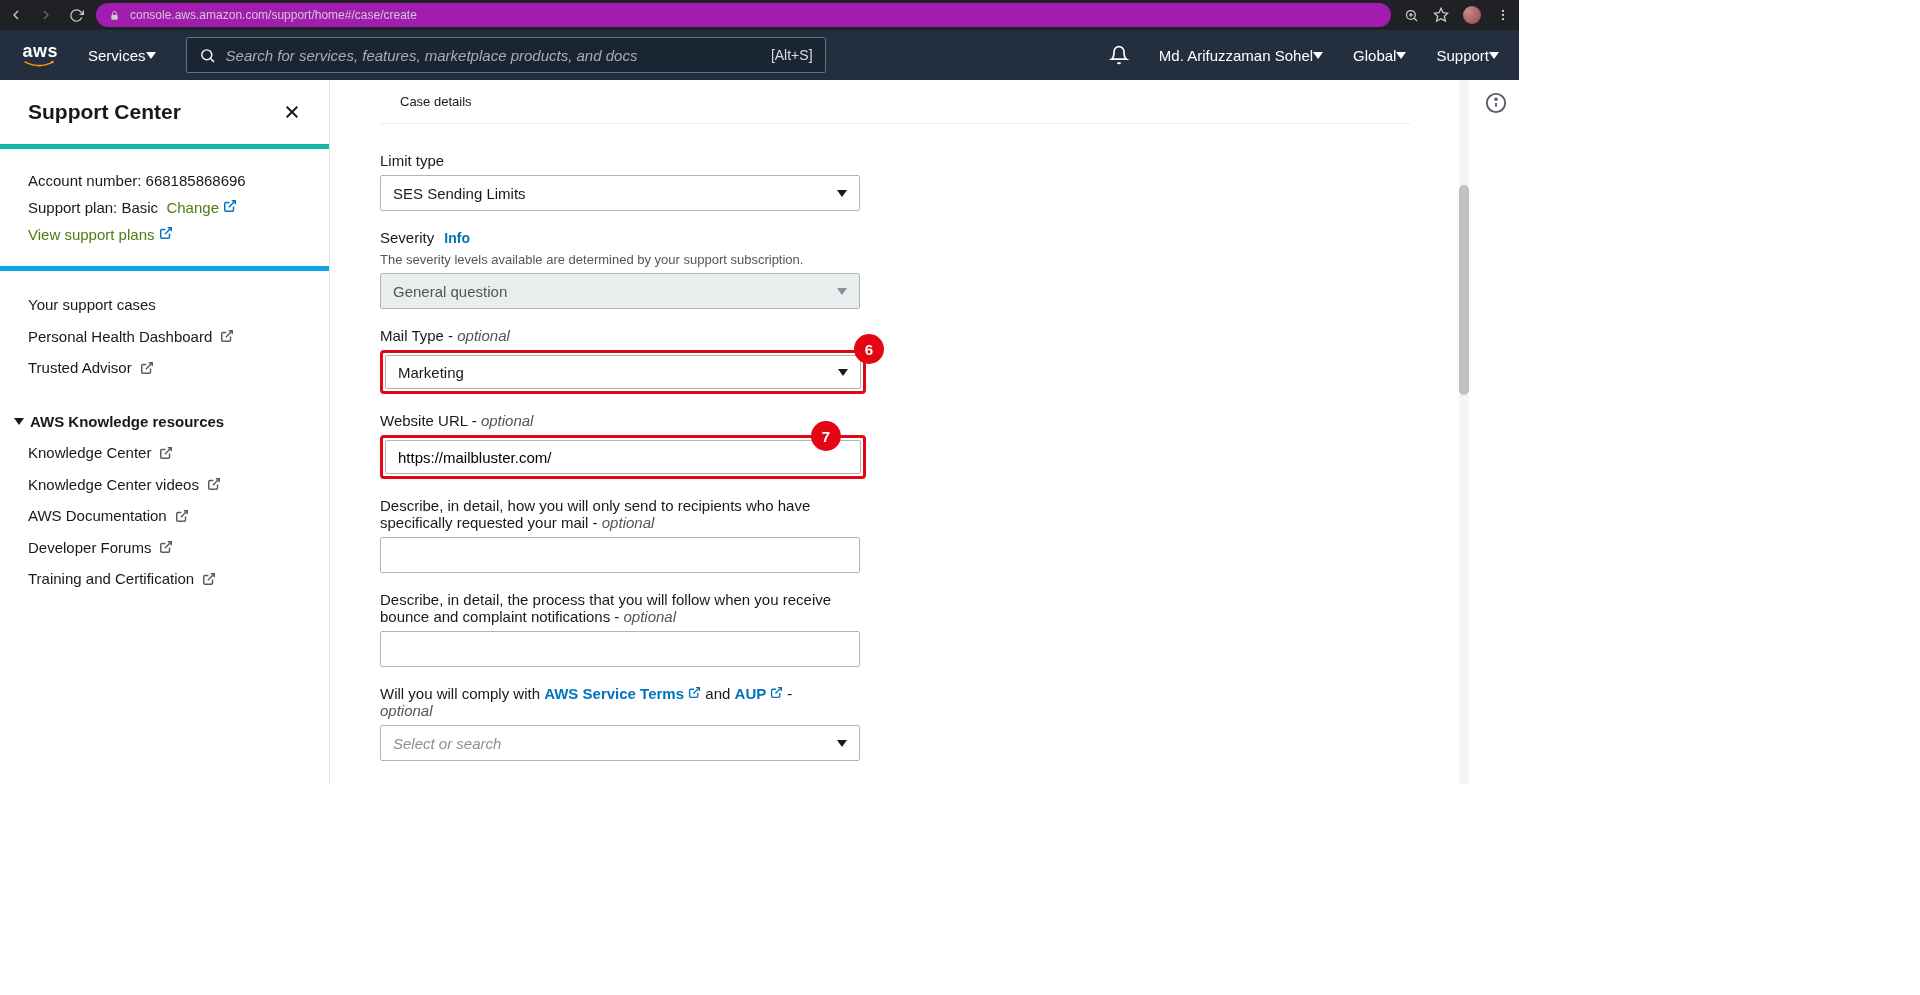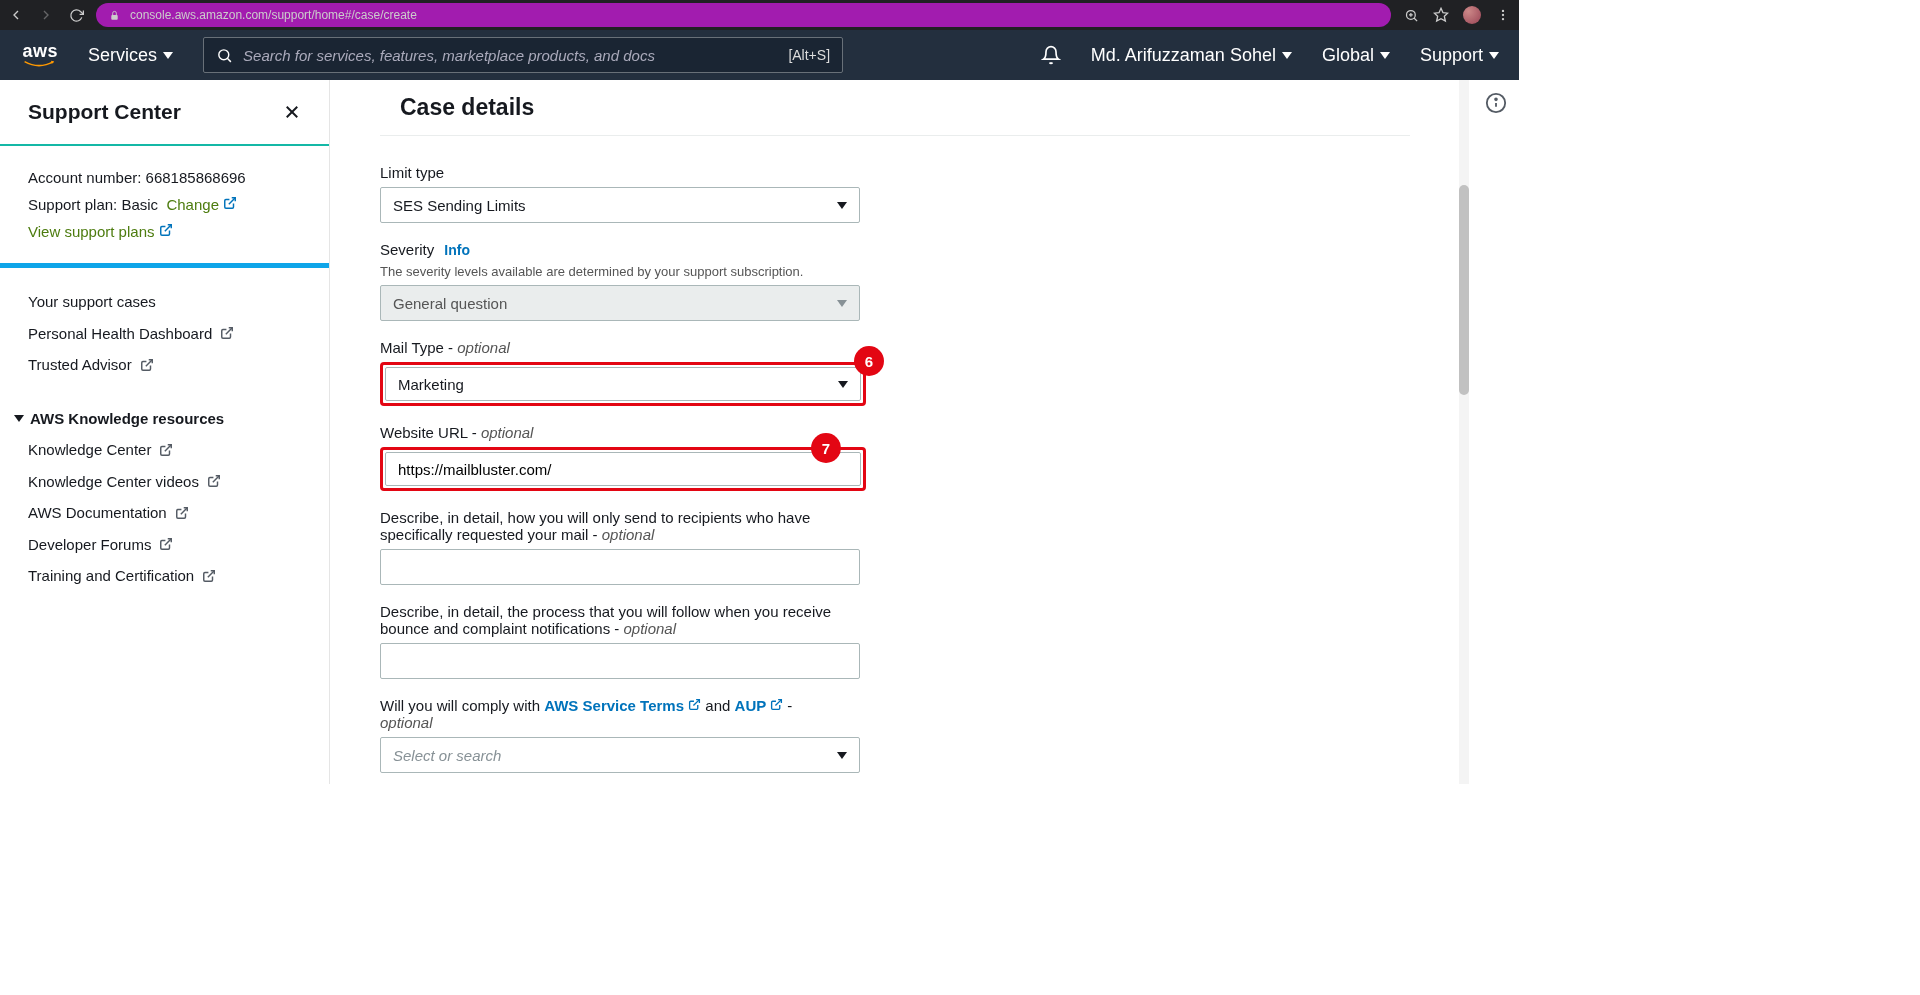--- a/index.html
+++ b/index.html
@@ -11,49 +11,49 @@
   .bc-icon { width: 16px; height: 16px; display: inline-flex; align-items: center; justify-content: center; cursor: pointer; }
   .address { flex: 1; background: #a21caf; border-radius: 14px; height: 24px; display: flex; align-items: center; padding: 0 10px; gap: 8px; }
   .bc-right { display: flex; gap: 14px; align-items: center; }
   .avatar { width: 18px; height: 18px; border-radius: 50%; background: radial-gradient(circle at 30% 30%, #c88, #945); }
   
   
   .aws-nav { height: 50px; background: #232f3e; display: flex; align-items: center; padding: 0 20px; color: #fff; gap: 30px; }
   .aws-logo { display: flex; align-items: flex-end; flex-direction: column; line-height: 1; }
   .aws-logo span.txt { font-weight: 700; font-size: 18px; letter-spacing: .5px; }
   .aws-smile { width: 38px; height: 8px; }
-  .nav-item { display: flex; align-items: center; gap: 6px; cursor: pointer; font-size: 18px; }
+  .nav-item { display: flex; align-items: center; gap: 0; cursor: pointer; font-size: 15px; }
   .tri-down { width: 0; height: 0; border-left: 5px solid transparent; border-right: 5px solid transparent; border-top: 7px solid #fff; }
   .search-box { flex: 0 0 640px; height: 36px; border: 1px solid #687078; background: #1a2533; border-radius: 2px; display: flex; align-items: center; padding: 8px 12px; gap: 10px; color: #aab; font-size: 15px; font-style: italic; }
   .search-box .shortcut { margin-left: auto; font-style: normal; font-size: 14px; color: #ddd; }
   .nav-spacer { flex: 1; }
   .bell { width: 20px; height: 20px; }
   
   
   .app { display: flex; height: calc(784px - 30px - 50px); }
   
   
   .sidebar { width: 330px; border-right: 1px solid #e5e5e5; overflow-y: auto; background: #fff; }
-  .sidebar-head { display: flex; align-items: center; justify-content: space-between; padding: 20px 28px; border-bottom: 2px solid #14b8a6; }
+  .sidebar-head { display: flex; align-items: center; justify-content: space-between; padding: 20px 28px; border-bottom: 5px solid #14b8a6; }
   .sidebar-head h1 { font-size: 21px; font-weight: 700; }
   .close-x { font-size: 22px; cursor: pointer; }
   .sb-section { padding: 18px 28px; border-bottom: 5px solid #0ea5e9; font-size: 15px; color: #16191f; line-height: 1.8; }
   .sb-link { color: #4d7c0f; cursor: pointer; }
   .sb-nav { padding: 18px 28px; font-size: 15px; line-height: 2.1; }
   .sb-nav-item { display: flex; align-items: center; gap: 8px; cursor: pointer; }
   .ext-icon { display: inline-flex; }
   .sb-group { font-weight: 700; display: flex; align-items: center; gap: 6px; margin-top: 22px; margin-left: -14px; text-align: right; }
   .sb-sub { margin-left: 0; }
   
   
   .content-wrap { flex: 1; position: relative; background: #fff; overflow: hidden; }
   .content-scroll { position: absolute; inset: 0; overflow-y: auto; padding-left: 50px; }
   .content-inner { width: 1030px; }
   .card-head { padding: 14px 0 14px 20px; }
-  .card-head h2 { font-size: 23px; font-weight: 700; }
+  .card-head h2 { font-size: 13px; font-weight: 400; }
   .hr-full { border: none; border-top: 1px solid #eaeded; }
   .form { padding: 28px 0 40px 0; }
   .field { margin-bottom: 18px; }
   .field-label { font-size: 15px; margin-bottom: 6px; }
   .optional { font-style: italic; color: #555; }
   .help { font-size: 13px; color: #555; margin-top: 2px;}
   .select, .input { width: 480px; height: 36px; border: 1px solid #aab7b8; border-radius: 2px; background: #fff; display: flex; align-items: center; padding: 0 12px; font-size: 15px; position: relative; }
   .select .tri { position: absolute; right: 12px; width: 0; height: 0; border-left: 5px solid transparent; border-right: 5px solid transparent; border-top: 7px solid #16191f; }
   .select.disabled { background: #eaeded; color: #555; }
   .select.disabled .tri { border-top-color: #879196; }

